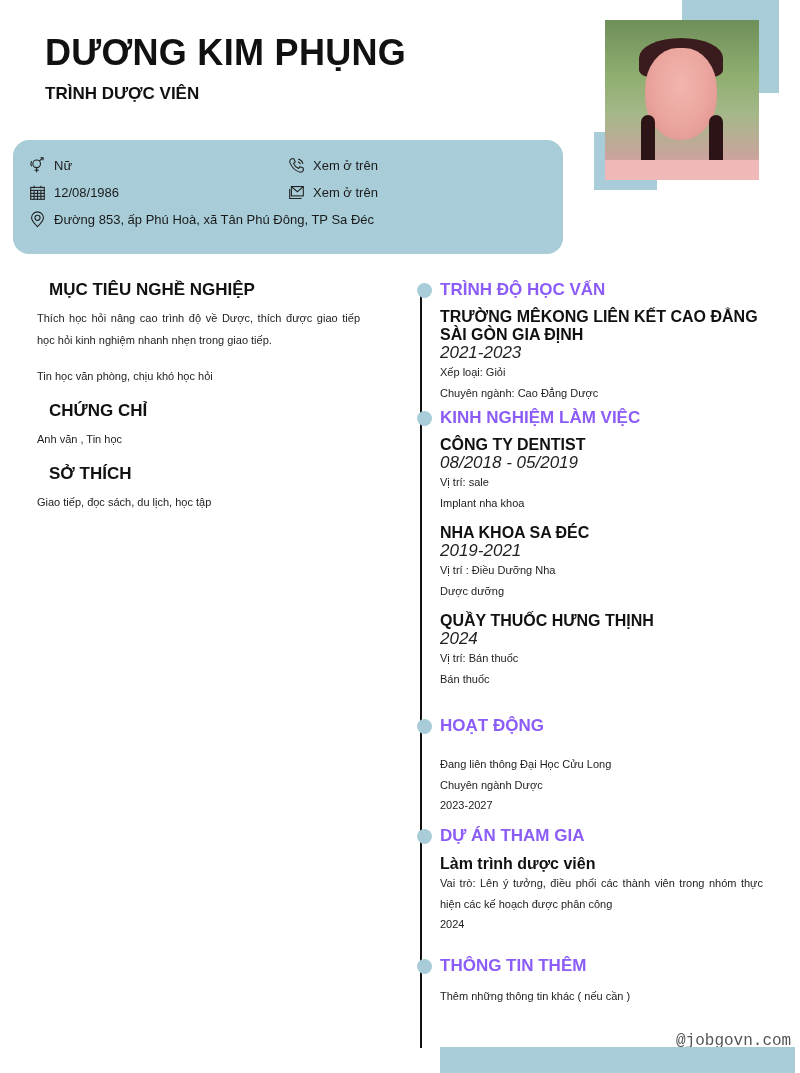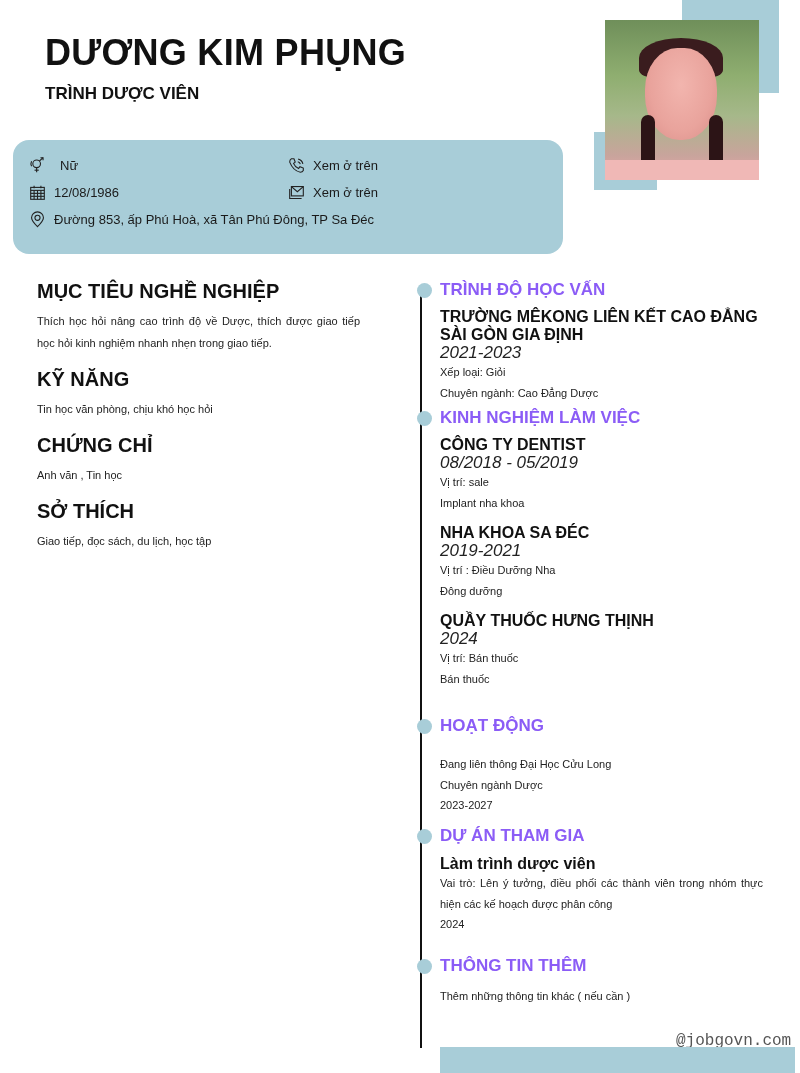--- a/index.html
+++ b/index.html
@@ -20,21 +20,21 @@
   .photo .braid-r { position: absolute; left: 104px; top: 95px; width: 14px; height: 65px; background: #2c1416; border-radius: 7px; }
   .photo .shirt { position: absolute; left: 0; top: 140px; width: 154px; height: 20px; background: #f0b8b6; }
 
   .info-box { position: absolute; left: 13px; top: 140px; width: 550px; height: 114px; background: #a8cdd8; border-radius: 16px; }
   .info-item { position: absolute; display: flex; align-items: center; font-size: 13px; color: #1a1a1a; }
   .info-item .ico { width: 18px; height: 18px; margin-right: 8px; display: inline-flex; align-items: center; justify-content: center; }
   .info-item svg { width: 17px; height: 17px; stroke: #222; fill: none; stroke-width: 1.3; }
 
   .left-col { position: absolute; left: 37px; top: 280px; width: 323px; }
   .lsec { margin-bottom: 14px; }
-  .lsec h2 { font-size: 20px; font-weight: 700; color: #111; margin-bottom: 7px; }
+  .lsec h2 { font-size: 17px; font-weight: 700; color: #111; margin-bottom: 7px; margin-left: 12px; }
   .lsec p { font-size: 11px; line-height: 22px; color: #222; text-align: justify; }
 
   .timeline-line { position: absolute; left: 420px; top: 290px; width: 1.5px; height: 758px; background: #111; }
   .rsec { position: absolute; left: 417px; width: 350px; }
   .rsec .dot { position: absolute; left: 0; top: 3px; width: 15px; height: 15px; border-radius: 50%; background: #a8cdd8; }
   .rsec h2 { margin-left: 23px; font-size: 17px; font-weight: 700; color: #8b5cf6; line-height: 20px; }
   .rsec .body { margin-left: 23px; margin-top: 8px; width: 323px; }
   .entry { margin-bottom: 11px; }
   .entry .org { font-size: 16px; font-weight: 700; color: #111; line-height: 18px; }
   .entry .time { font-size: 17px; font-style: italic; color: #222; line-height: 18px; }
@@ -53,21 +53,21 @@
   <div class="face"></div>
   <div class="braid-l"></div>
   <div class="braid-r"></div>
   <div class="shirt"></div>
 </div>
 
 <div class="name">DƯƠNG KIM PHỤNG</div>
 <div class="title">TRÌNH DƯỢC VIÊN</div>
 
 <div class="info-box">
-  <div class="info-item" style="left:15px; top:16px;gap:6px;">
+  <div class="info-item" style="left:15px; top:16px;">
     <span class="ico">
       <svg viewBox="0 0 20 20">
           <circle cx="9" cy="8" r="4.5"></circle>
           <line x1="9" y1="12.5" x2="9" y2="18"></line>
           <line x1="6.5" y1="15.5" x2="11.5" y2="15.5"></line>
           <line x1="12.3" y1="4.7" x2="16.5" y2="0.8"></line>
           <polyline points="13.5,0.8 16.5,0.8 16.5,3.8"></polyline>
           <path d="M3 5 Q 1.5 8 3 11"></path>
         </svg>
     </span>
@@ -119,21 +119,20 @@
     <span>Đường 853, ấp Phú Hoà, xã Tân Phú Đông, TP Sa Đéc</span>
   </div>
 </div>
 
 <div class="left-col">
   <div class="lsec">
     <h2>MỤC TIÊU NGHỀ NGHIỆP</h2>
     <p>Thích học hỏi nâng cao trình độ về Dược, thích được giao tiếp học hỏi kinh nghiệm nhanh nhẹn trong giao tiếp.</p>
   </div>
   <div class="lsec">
-    <h2>KỸ NĂNG</h2>
     <p>Tin học văn phòng, chịu khó học hỏi</p>
   </div>
   <div class="lsec">
     <h2>CHỨNG CHỈ</h2>
     <p>Anh văn , Tin học</p>
   </div>
   <div class="lsec">
     <h2>SỞ THÍCH</h2>
     <p>Giao tiếp, đọc sách, du lịch, học tập</p>
   </div>
@@ -161,21 +160,21 @@
     <div class="entry">
       <div class="org">CÔNG TY DENTIST</div>
       <div class="time">08/2018 - 05/2019</div>
       <div class="line">Vị trí: sale</div>
       <div class="line">Implant nha khoa</div>
     </div>
     <div class="entry">
       <div class="org">NHA KHOA SA ĐÉC</div>
       <div class="time">2019-2021</div>
       <div class="line">Vị trí : Điều Dưỡng Nha</div>
-      <div class="line">Đông dưỡng</div>
+      <div class="line">Dược dưỡng</div>
     </div>
     <div class="entry">
       <div class="org">QUẦY THUỐC HƯNG THỊNH</div>
       <div class="time">2024</div>
       <div class="line">Vị trí: Bán thuốc</div>
       <div class="line">Bán thuốc</div>
     </div>
   </div>
 </div>
 

